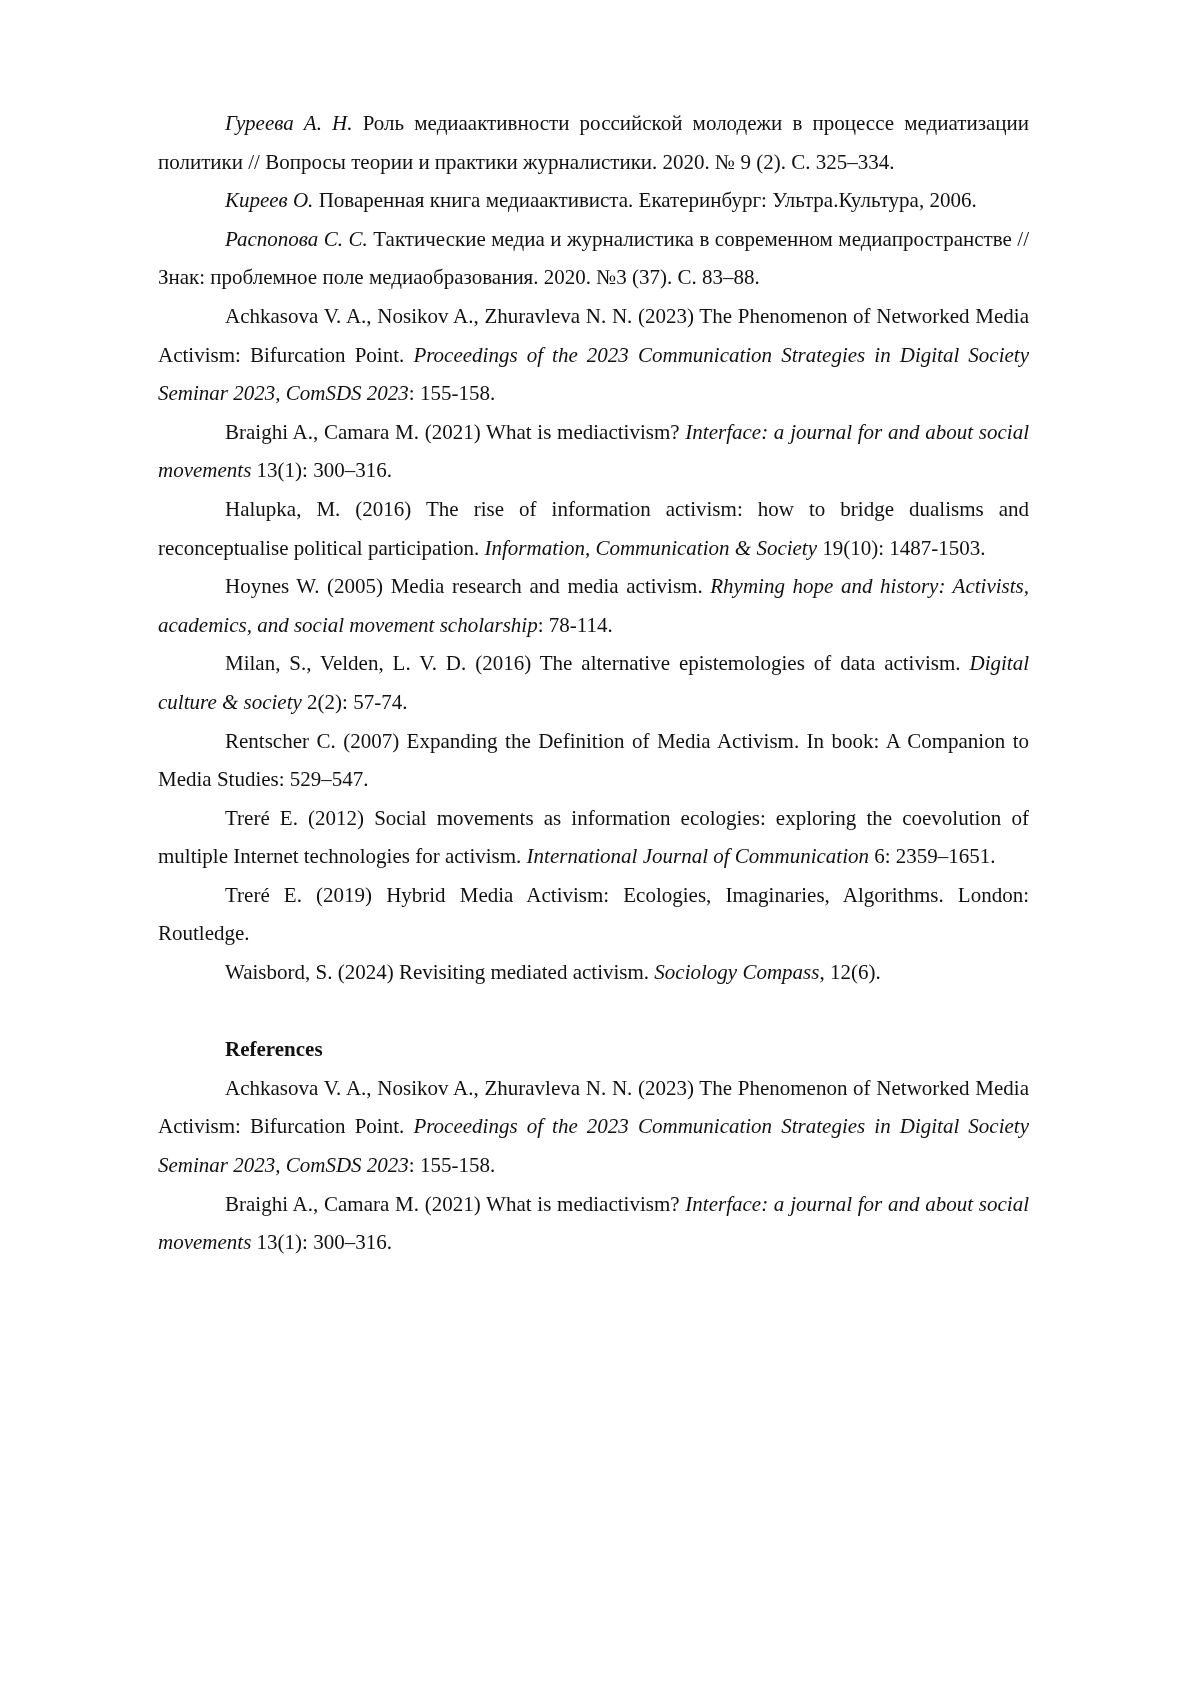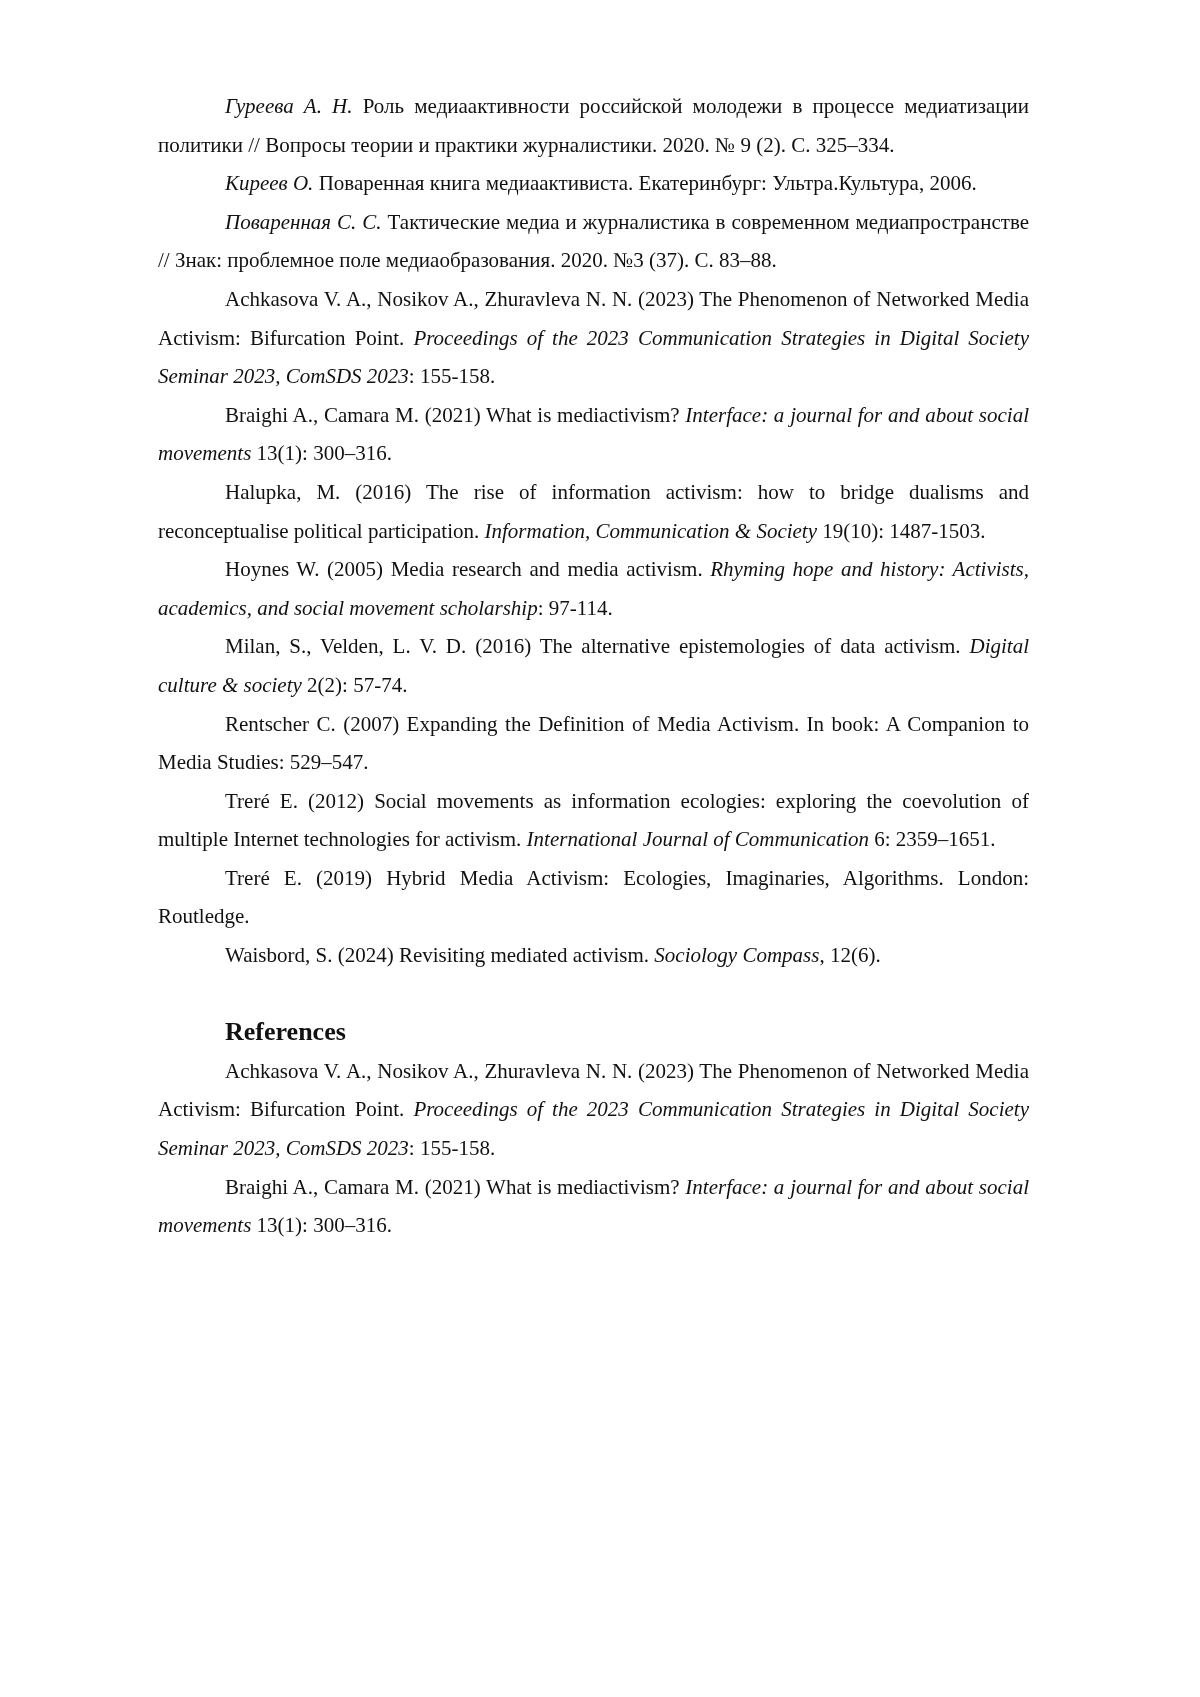--- a/index.html
+++ b/index.html
@@ -11,63 +11,63 @@
     width: 1200px;
     height: 1697px;
     position: relative;
     overflow: hidden;
     font-family: "Liberation Serif", "DejaVu Serif", serif;
     color: #111111;
   }
   .page {
     position: absolute;
     left: 158px;
-    top: 87px;
+    top: 104px;
     width: 871px;
     font-size: 21px;
     line-height: 38.6px;
   }
   .entry {
     margin: 0;
     text-indent: 67px;
     text-align: justify;
     hyphens: none;
   }
   .entry i, .entry em {
     font-style: italic;
   }
   .spacer {
     height: 38.6px;
   }
   .section-heading {
     margin: 0;
     text-indent: 67px;
     font-weight: bold;
-    font-size: 26px;
+    font-size: 21px;
     line-height: 38.6px;
   }
 </style>
 </head>
 <body>
 
 <div class="page">
 
   <p class="entry"><i>Гуреева А. Н.</i><span> Роль медиаактивности российской молодежи в процессе медиатизации политики // Вопросы теории и практики журналистики. 2020. № 9 (2). С. 325–334.</span></p>
 
   <p class="entry"><i>Киреев О.</i><span> Поваренная книга медиаактивиста. Екатеринбург: Ультра.Культура, 2006.</span></p>
 
-  <p class="entry"><i>Поваренная С. С.</i><span> Тактические медиа и журналистика в современном медиапространстве // Знак: проблемное поле медиаобразования. 2020. №3 (37). С. 83–88.</span></p>
+  <p class="entry"><i>Распопова С. С.</i><span> Тактические медиа и журналистика в современном медиапространстве // Знак: проблемное поле медиаобразования. 2020. №3 (37). С. 83–88.</span></p>
 
   <p class="entry"><span>Achkasova V. A., Nosikov A., Zhuravleva N. N. (2023) The Phenomenon of Networked Media Activism: Bifurcation Point. </span><i>Proceedings of the 2023 Communication Strategies in Digital Society Seminar 2023, ComSDS 2023</i><span>: 155-158.</span></p>
 
   <p class="entry"><span>Braighi A., Camara M. (2021) What is mediactivism? </span><i>Interface: a journal for and about social movements</i><span> 13(1): 300–316.</span></p>
 
   <p class="entry"><span>Halupka, M. (2016) The rise of information activism: how to bridge dualisms and reconceptualise political participation. </span><i>Information, Communication &amp; Society</i><span> 19(10): 1487-1503.</span></p>
 
-  <p class="entry"><span>Hoynes W. (2005) Media research and media activism. </span><i>Rhyming hope and history: Activists, academics, and social movement scholarship</i><span>: 97-114.</span></p>
+  <p class="entry"><span>Hoynes W. (2005) Media research and media activism. </span><i>Rhyming hope and history: Activists, academics, and social movement scholarship</i><span>: 78-114.</span></p>
 
 
   <p class="entry"><span>Milan, S., Velden, L. V. D. (2016) The alternative epistemologies of data activism. </span><i>Digital culture &amp; society</i><span> 2(2): 57-74.</span></p>
 
   <p class="entry"><span>Rentscher C. (2007) Expanding the Definition of Media Activism. In book: A Companion to Media Studies: 529–547.</span></p>
 
   <p class="entry"><span>Treré E. (2012) Social movements as information ecologies: exploring the coevolution of multiple Internet technologies for activism. </span><i>International Journal of Communication</i><span> 6: 2359–1651.</span></p>
 
   <p class="entry"><span>Treré E. (2019) Hybrid Media Activism: Ecologies, Imaginaries, Algorithms. London: Routledge.</span></p>
 

